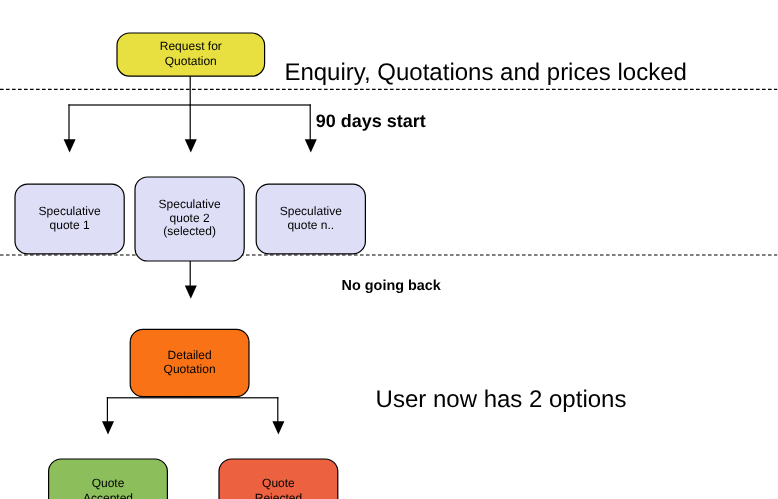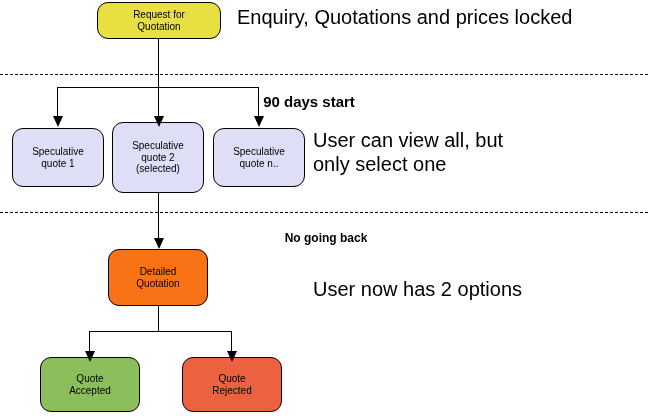--- a/index.html
+++ b/index.html
@@ -21,28 +21,30 @@
     border: 1px solid #000000;
     border-radius: 11px;
     display: flex;
     align-items: center;
     justify-content: center;
     text-align: center;
     color: #000000;
     line-height: 1.18;
     white-space: pre-line;
     z-index: 3;
+    margin-top: 25px;
   }
   .node-label { display: block; }
   .annot {
     position: absolute;
     color: #000000;
     line-height: 1.2;
     white-space: pre-line;
     z-index: 3;
+    margin-top: 44px;
   }
   .divider {
     position: absolute;
     border-top: 1px dashed #000000;
     z-index: 1;
   }
   .divider-label {
     position: absolute;
     font-weight: bold;
     background: #ffffff;
@@ -103,22 +105,20 @@
     <span class="node-label">Speculative
 quote 2
 (selected)</span>
   </div>
 
   <div class="node" style="left:213px; top:128px; width:92px; height:59px; background:#DEDEF7; font-size:10px;">
     <span class="node-label">Speculative
 quote n..</span>
   </div>
 
-  <div class="annot" style="left:313px; top:128px; font-size:20px;">User can view all, but
-only select one</div>
 
   <div class="edge-v" style="left:158px; top:193px; height:52px;"></div>
   <div class="arrowhead" style="left:154px; top:238px;"></div>
 
   <div class="divider" style="left:0px; top:212px; width:648px;"></div>
   <div class="divider-label" style="left:260px; top:203px; width:130px; font-size:12px;">No going back</div>
 
   <div class="node" style="left:108px; top:249px; width:100px; height:57px; background:#f97316; font-size:10px;">
     <span class="node-label">Detailed
 Quotation</span>

